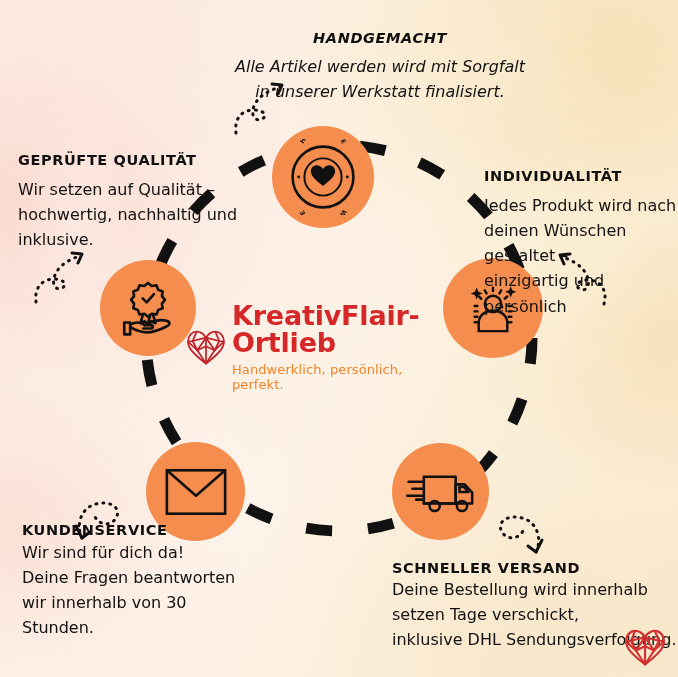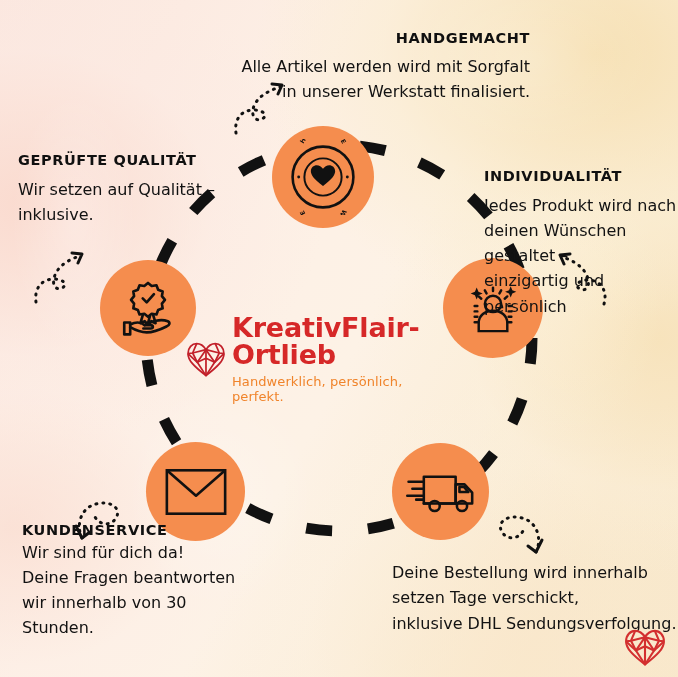--- a/index.html
+++ b/index.html
@@ -33,21 +33,21 @@
 
   .node{position:absolute;border-radius:50%;background:#F58D4E;
          display:flex;align-items:center;justify-content:center;}
   .node svg{display:block;}
 
   .blk{position:absolute;color:#101010;}
   .h{font-weight:bold;letter-spacing:.6px;font-size:14.5px;line-height:1.15;
      font-family:"DejaVu Sans", sans-serif;}
   .p{font-size:16px;line-height:1.58;font-family:"DejaVu Sans", sans-serif;color:#121212;}
 
-  .logo-wrap{position:absolute;left:186px;top:324px;width:270px;height:70px;
+  .logo-wrap{position:absolute;left:186px;top:312px;width:270px;height:70px;
              display:flex;align-items:center;justify-content:space-between;}
   .logo-name{font-size:27px;font-weight:bold;color:#D62828;letter-spacing:-.2px;
              font-family:"DejaVu Sans", sans-serif;line-height:1;}
   .logo-tag{font-size:13px;color:#F0842B;margin-top:6px;letter-spacing:.1px;
             font-family:"DejaVu Sans", sans-serif;}
   .corner-heart{position:absolute;right:12px;bottom:10px;}
   .doodle{position:absolute;pointer-events:none;}
 </style>
 </head>
 <body>
@@ -74,21 +74,21 @@
         <textPath href="#arcTop" startOffset="13%">HANDMADE</textPath>
       </text>
       <text font-family="DejaVu Sans, sans-serif" font-size="8.2" font-weight="bold" fill="#111" letter-spacing="1.8">
         <textPath href="#arcBot" startOffset="12%">WITH LOVE</textPath>
       </text>
       <circle cx="18" cy="50" r="1.9" fill="#111"></circle>
       <circle cx="82" cy="50" r="1.9" fill="#111"></circle>
     </svg>
   </div>
 
-  <div class="blk" style="left:230px;top:30px;width:300px;text-align:right;">
+  <div class="blk" style="left:230px;top:30px;width:300px;text-align:center;font-style:italic;">
     <div class="h">HANDGEMACHT</div>
     <div class="p" style="margin-top:7px;">
       <div>Alle Artikel werden  wird mit Sorgfalt</div>
       <div>in unserer Werkstatt finalisiert.</div>
     </div>
   </div>
 
   <div class="node" style="left:100px;top:260px;width:96px;height:96px;">
     <svg width="66" height="66" viewBox="0 0 100 100">
       <g fill="none" stroke="#111" stroke-width="4" stroke-linecap="round" stroke-linejoin="round">
@@ -100,20 +100,21 @@
         <path d="M23 75 c8-4 16-4 22 1 l9 0 c4 0 5 5 0 5 l-11 0"></path>
         <path d="M45 76 c9-6 24-10 35-6 4 2 3 6 -2 8 -10 5 -22 9 -30 9 -9 0 -18-4 -25-8"></path>
       </g>
     </svg>
   </div>
 
   <div class="blk" style="left:18px;top:152px;width:225px;">
     <div class="h">GEPRÜFTE QUALITÄT</div>
     <div class="p" style="margin-top:8px;">
       <div>Wir setzen auf Qualität –</div>
+      <div>hochwertig, nachhaltig und</div>
       <div>inklusive.</div>
     </div>
   </div>
 
   <div class="node" style="left:443px;top:258px;width:100px;height:100px;">
     <svg width="68" height="68" viewBox="0 0 100 100">
       <g fill="none" stroke="#111" stroke-width="3.6" stroke-linecap="round">
         <circle cx="50" cy="44" r="12"></circle>
         <path d="M29 84 v-12 c0-11 9.4-18 21-18 s21 7 21 18 v12 z"></path>
         <path d="M50 20 v5 M38 24 l2.5 4.6 M62 24 l-2.5 4.6 M29 33 l3.8 3.4 M71 33 l-3.8 3.4"></path>
@@ -157,20 +158,21 @@
         <path d="M84 32 h7 l7 8 h-14 z"></path>
         <circle cx="45" cy="62" r="8"></circle>
         <circle cx="88" cy="62" r="8"></circle>
         <path d="M28 58 h9 M53 58 h27"></path>
         <path d="M4 24 h22 M10 35 h16 M2 46 h24 M16 52 h10"></path>
       </g>
     </svg>
   </div>
 
   <div class="blk" style="left:392px;top:560px;width:285px;">
+    <div class="h">SCHNELLER VERSAND</div>
     <div class="p" style="">
       <div>Deine Bestellung wird innerhalb</div>
       <div>setzen Tage verschickt,</div>
       <div> inklusive DHL Sendungsverfolgung.</div>
     </div>
   </div>
 
   <div class="logo-wrap">
     <svg width="52" height="48" viewBox="0 0 60 56" style="margin-right:6px;">
       <g stroke="#C2202A" stroke-width="2.6" fill="none" stroke-linejoin="round">

